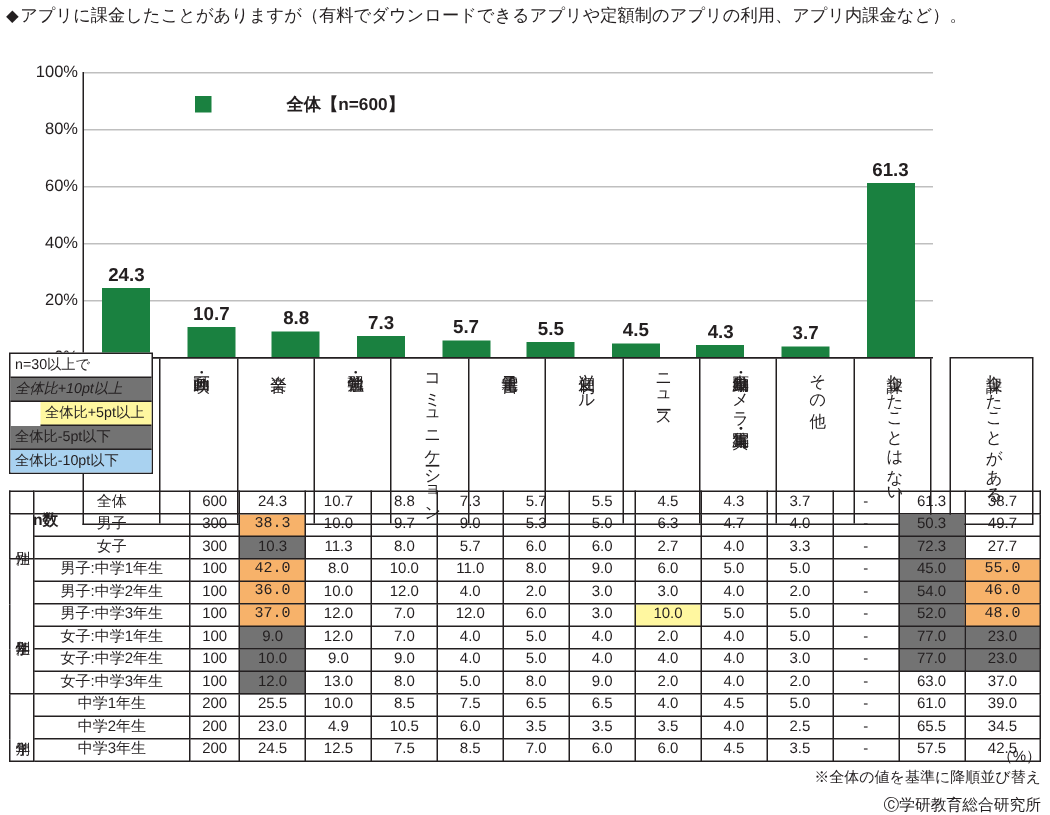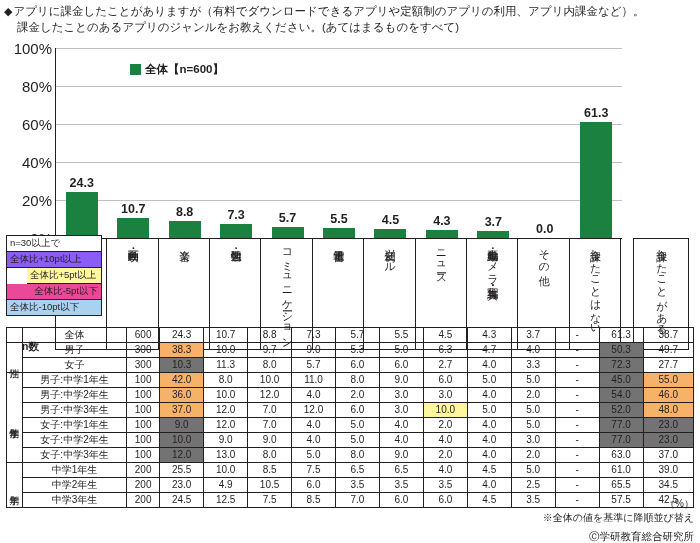--- a/index.html
+++ b/index.html
@@ -27,35 +27,35 @@
     border-left:1px solid #231f20;
     border-bottom:1px solid #231f20;
   }
   .plot-extra{
     position:absolute;left:633px;top:8px;width:56px;height:190px;
   }
   .gridline{position:absolute;left:0;right:0;height:0;border-top:1px solid #bfbfbf;}
   .axis-label{
     position:absolute;right:100%;margin-right:4px;
     transform:translateY(-50%);
-    font-size:15px;white-space:nowrap;
+    font-size:11px;white-space:nowrap;
   }
   .bars{position:absolute;left:0;bottom:0;width:100%;height:100%;display:flex;}
   .bar-slot{flex:1;position:relative;height:100%;}
   .bar{
     position:absolute;bottom:0;left:50%;transform:translateX(-50%);
     width:32px;background:#1a8140;
   }
   .bar-val{
     position:absolute;left:50%;transform:translateX(-50%);
     font-size:12.5px;font-weight:bold;white-space:nowrap;
   }
   .legend{
     position:absolute;left:130px;top:22px;
-    display:flex;align-items:center;font-size:11.5px;font-weight:bold;
+    display:flex;align-items:center;font-size:11.5px;font-weight:bold;gap:46px;
   }
   .legend-swatch{width:11px;height:11px;background:#1a8140;margin-right:4px;}
 
   
   .cat-row{
     position:absolute;left:55px;top:198px;width:566px;height:112px;
     display:flex;border:1px solid #231f20;border-right:none;box-sizing:border-box;
   }
   .cat-cell{
     flex:1;border-right:1px solid #231f20;box-sizing:border-box;
@@ -77,23 +77,23 @@
   }
 
   
   .keybox{
     position:absolute;left:6px;top:235px;width:94px;
     border:1px solid #231f20;background:#fff;font-size:9.5px;
   }
   .keybox .khead{padding:1px 3px;border-bottom:1px solid #231f20;}
   .keybox .krow{padding:1px 3px;border-bottom:1px solid #231f20;}
   .keybox .krow:last-child{border-bottom:none;}
-  .k-orange{background:#8b5cf6;}
+  .k-orange{background:#737373;font-style:italic;}
   .k-yellow{background:#fff7a0;margin-left:20px;}
-  .k-lblue{background:#ec4899;text-align:right;}
+  .k-lblue{background:#737373;}
   .k-blue{background:#a9d2f0;}
 
   
   table.data{
     position:absolute;left:6px;top:327px;
     border-collapse:collapse;
     font-size:10px;
     width:688px;
   }
   table.data td,table.data th{
@@ -103,21 +103,21 @@
     height:14px;
     line-height:14px;
     font-weight:normal;
   }
   td.side{width:14px;font-size:9.5px;line-height:1.05;}
   td.rowlab{width:96px;}
   td.ncol{width:30px;}
   td.dcol{width:40px;}
   td.lastcol{width:46px;}
   td.nohdr{border:none;}
-  .c-orange{background:#f7b26a;}
+  .c-orange{background:#f7b26a;font-family:Liberation Mono, monospace;}
   .c-yellow{background:#fff7a0;}
   .c-blue{background:#737373;}
   .footer{
     position:absolute;left:0;right:6px;text-align:right;font-size:10px;
   }
   .f1{top:497px;}
   .f2{top:511px;}
   .f3{top:530px;font-size:10.5px;}
   .vtxt-side{
     writing-mode:vertical-rl;text-orientation:upright;
@@ -125,21 +125,20 @@
   }
 </style>
 </head>
 <body>
 
 <div class="title-block">
   <div class="title-line1">
     <span class="diamond">◆</span>
     <span>アプリに課金したことがありますが（有料でダウンロードできるアプリや定額制のアプリの利用、アプリ内課金など）。</span>
   </div>
-  <div class="title-line2">課金したことのあるアプリのジャンルをお教えください。(あてはまるものをすべて)</div>
 </div>
 
 <div class="chart-wrap">
 
   <div class="plot">
 
     <div class="gridline" style="top:0px;"></div>
     <div class="gridline" style="top:38px;"></div>
     <div class="gridline" style="top:76px;"></div>
     <div class="gridline" style="top:114px;"></div>
@@ -181,24 +180,20 @@
           <div class="bar" style="height: 8.55px; background: rgb(26, 129, 64);"></div>
           <div class="bar-val" style="bottom: 10.55px;">4.5</div>
         </div>
         <div class="bar-slot">
           <div class="bar" style="height: 8.17px; background: rgb(26, 129, 64);"></div>
           <div class="bar-val" style="bottom: 10.17px;">4.3</div>
         </div>
         <div class="bar-slot">
           <div class="bar" style="height: 7.03px; background: rgb(26, 129, 64);"></div>
           <div class="bar-val" style="bottom: 9.03px;">3.7</div>
-        </div>
-        <div class="bar-slot">
-          <div class="bar" style="height: 0px; background: rgb(26, 129, 64);"></div>
-          <div class="bar-val" style="bottom: 2px;">0.0</div>
         </div>
         <div class="bar-slot">
           <div class="bar" style="height: 116.47px; background: rgb(26, 129, 64);"></div>
           <div class="bar-val" style="bottom: 118.47px;">61.3</div>
         </div>
       </div>
   </div>
 
   <div class="plot-extra">
     <div class="bars" id="bars-extra"></div>

